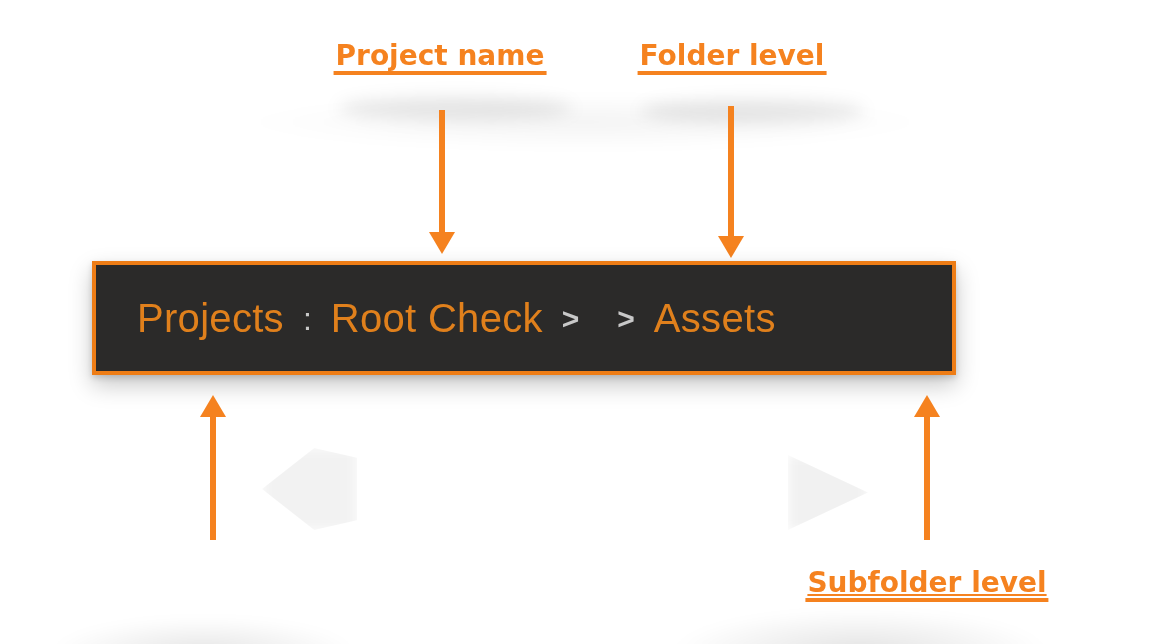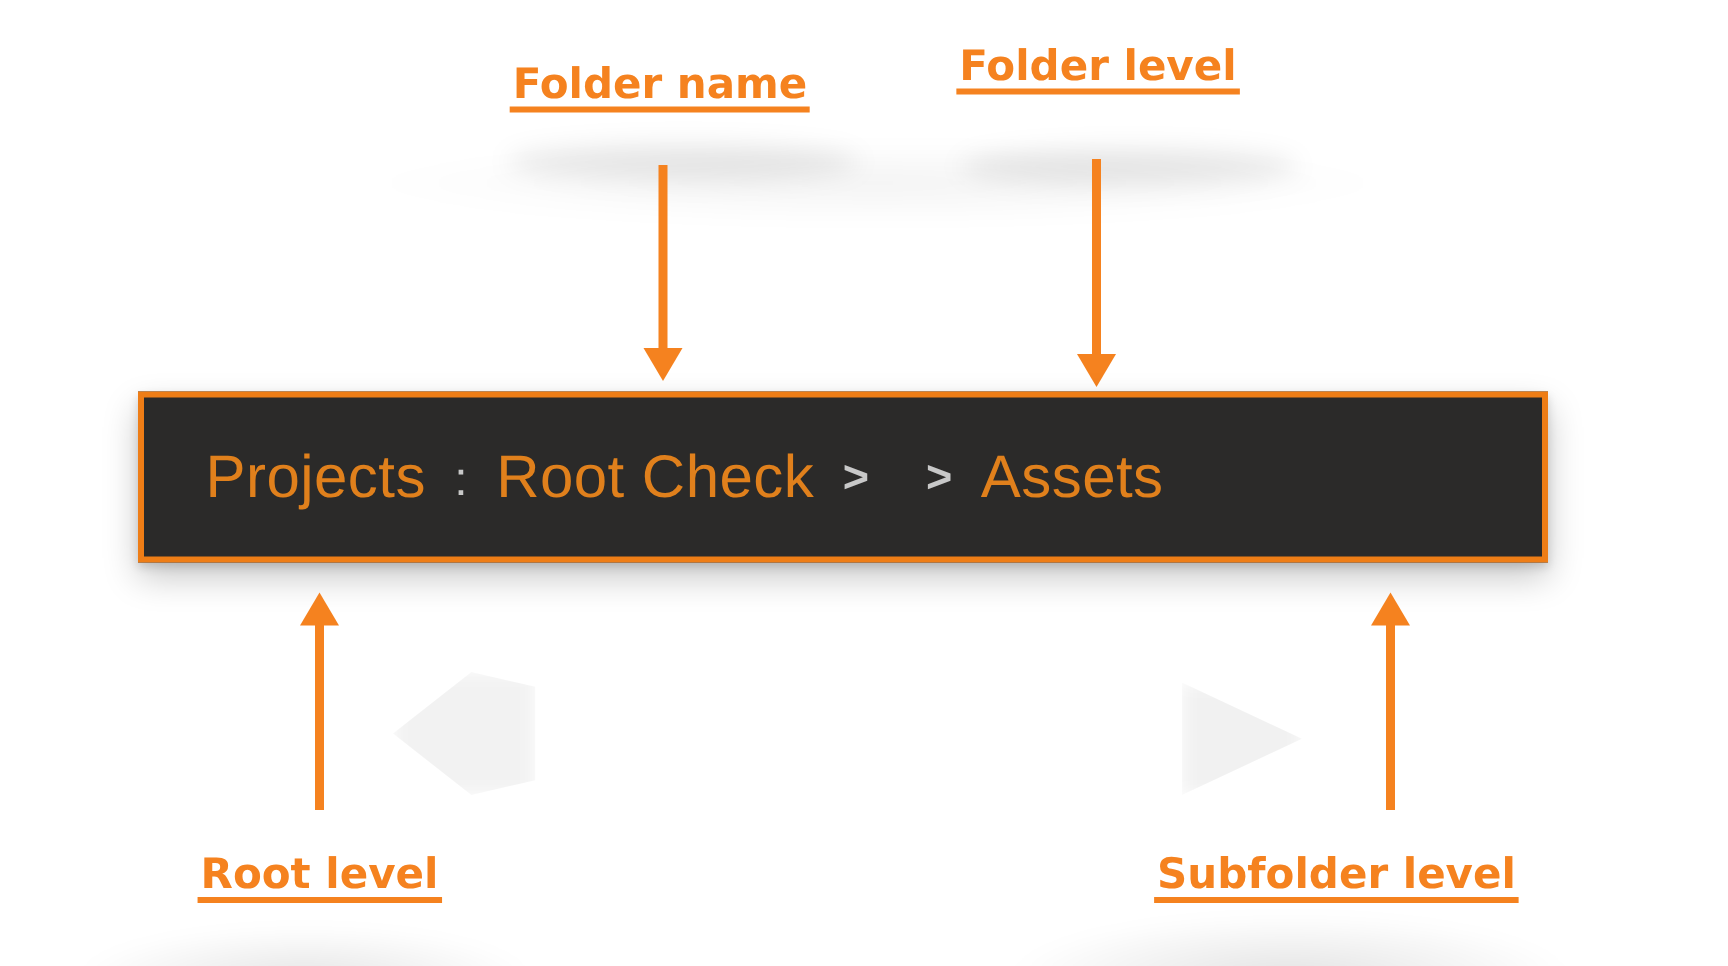--- a/index.html
+++ b/index.html
@@ -45,21 +45,21 @@
   }
   .smudge-bottom-right{
     left:590px;top:598px;width:540px;height:120px;
     background:radial-gradient(ellipse 50% 50% at 50% 45%,rgba(0,0,0,0.11),rgba(0,0,0,0) 70%);
     filter:blur(6px);
   }
 
   
   .crumb-bar{
     position:absolute;
-    left:92px;top:261px;width:940px;height:114px;
+    left:92px;top:261px;width:864px;height:114px;
     box-sizing:border-box;
     background:#2B2A29;
     border:4px solid #EE7D16;
     box-shadow:0 10px 22px rgba(0,0,0,0.22),0 3px 6px rgba(0,0,0,0.15);
     display:flex;align-items:center;
     padding-left:41px;
   }
   .crumb-bar .crumb{
     color:#E0801C;
     font-size:40px;
@@ -108,22 +108,22 @@
 <div class="canvas">
 
   <div class="smudge smudge-top-halo"></div>
   <div class="smudge smudge-top-streak-1"></div>
   <div class="smudge smudge-top-streak-2"></div>
   <div class="smudge smudge-mid-left"></div>
   <div class="smudge smudge-mid-right"></div>
   <div class="smudge smudge-bottom-left"></div>
   <div class="smudge smudge-bottom-right"></div>
 
-  <div class="ann-label" style="left:440px;top:41px;">Folder name</div>
-  <div class="ann-label" style="left:732px;top:29px;">Folder level</div>
+  <div class="ann-label" style="left:440px;top:41px;">Project name</div>
+  <div class="ann-label" style="left:732px;top:41px;">Folder level</div>
 
   <div class="arrow-line" style="left:439px;top:110px;height:124px;"></div>
   <div class="arrow-head down" style="left:429px;top:232px;"></div>
 
   <div class="arrow-line" style="left:728px;top:106px;height:130px;"></div>
   <div class="arrow-head down" style="left:718px;top:236px;"></div>
 
   <div class="crumb-bar">
     <span class="crumb">Projects</span>
     <span class="sep colon">:</span>
@@ -132,16 +132,15 @@
     <span class="sep">&gt;</span>
     <span class="crumb">Assets</span>
   </div>
 
   <div class="arrow-head up" style="left:200px;top:395px;"></div>
   <div class="arrow-line" style="left:210px;top:415px;height:125px;"></div>
 
   <div class="arrow-head up" style="left:914px;top:395px;"></div>
   <div class="arrow-line" style="left:924px;top:415px;height:125px;"></div>
 
-  <div class="ann-label" style="left:213px;top:568px;">Root level</div>
-  <div class="ann-label" style="left:891px;top:568px;">Subfolder level</div>
+  <div class="ann-label" style="left:927px;top:568px;text-decoration:underline;">Subfolder level</div>
 
 </div>
 
 </body></html>

